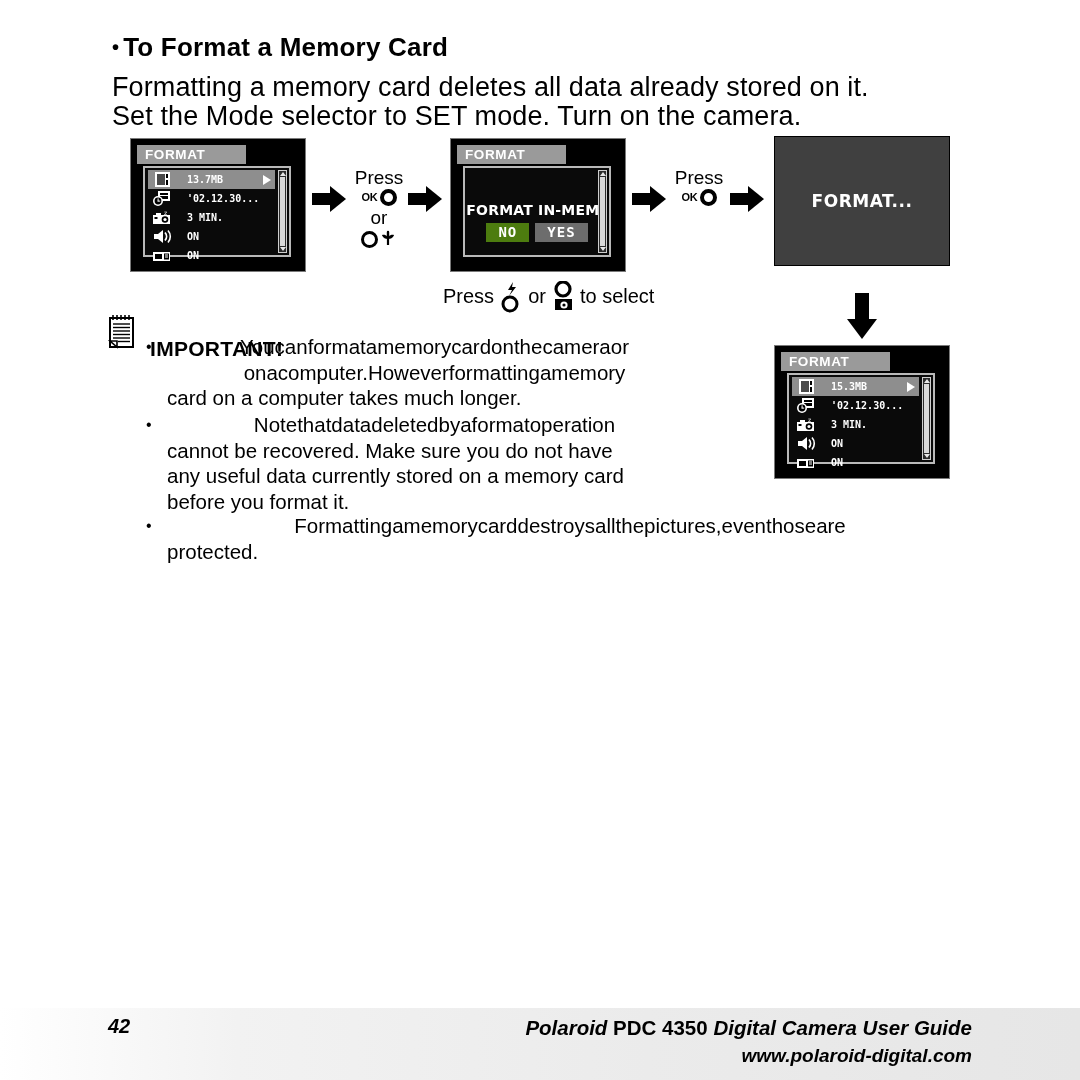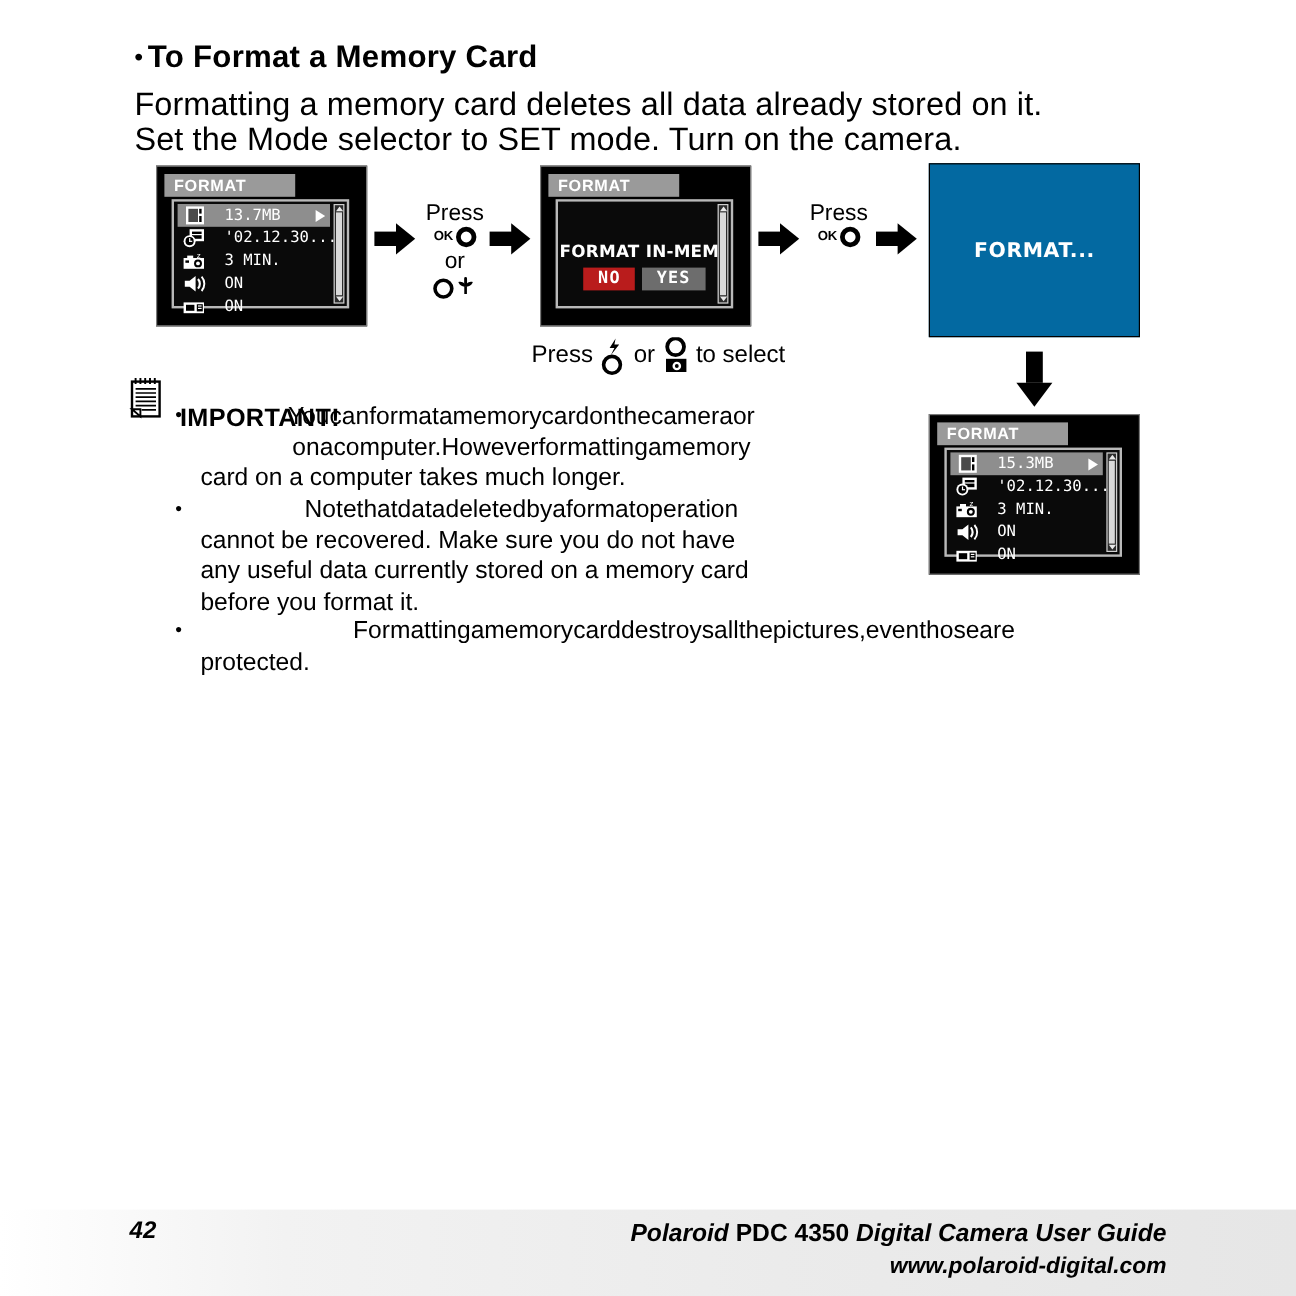--- a/index.html
+++ b/index.html
@@ -97,22 +97,22 @@
   }
   .menu-icon {
     width: 26px;
     height: 17px;
     flex: 0 0 26px;
     position: relative;
     margin-left: 3px;
   }
   .menu-label {
     color: #ffffff;
-    font-size: 13px;
-    font-weight: normal;
+    font-size: 10px;
+    font-weight: bold;
     font-family: "DejaVu Sans Mono", monospace;
     letter-spacing: 0px;
     margin-left: 10px;
     white-space: nowrap;
   }
   .menu-caret {
     position: absolute;
     right: 4px;
     top: 50%;
     transform: translateY(-50%);
@@ -168,21 +168,21 @@
     gap: 6px;
   }
   .btn-no, .btn-yes {
     font-size: 14px;
     font-weight: bold;
     font-family: "DejaVu Sans Mono", monospace;
     color: #ffffff;
     padding: 1px 12px 2px;
     letter-spacing: 1px;
   }
-  .btn-no { background: #b91c1c; }
+  .btn-no { background: #4d7c0f; }
   .btn-yes { background: #6d6d6d; }
 
   
   .busy-text {
     position: absolute;
     left: 0; right: 0;
     top: 50%;
     transform: translateY(-50%);
     text-align: center;
     color: #ffffff;
@@ -523,21 +523,21 @@
     <span class="ok-text">OK</span>
     <span class="ring"></span>
   </div>
 </div>
 
 <div class="arrow-right" style="left:730px; top:186px;">
   <span class="shaft"></span>
   <span class="head"></span>
 </div>
 
-<div class="lcd" style="left:774px; top:136px; width:176px; height:145px; background:#0369a1; border:1px solid #000;">
+<div class="lcd" style="left:774px; top:136px; width:176px; height:130px; background:#404040; border:1px solid #000;">
   <div class="busy-text">FORMAT...</div>
 </div>
 
 <div class="select-hint">
   <span>Press</span>
   <span class="btn-glyph">
     <svg width="22" height="32" viewBox="0 0 22 32">
       <path d="M13 1 l-5 8 h4 l-3 6 l7 -9 h-4 z" fill="#000"></path>
       <circle cx="10" cy="23" r="7" fill="none" stroke="#000" stroke-width="3"></circle>
     </svg>

